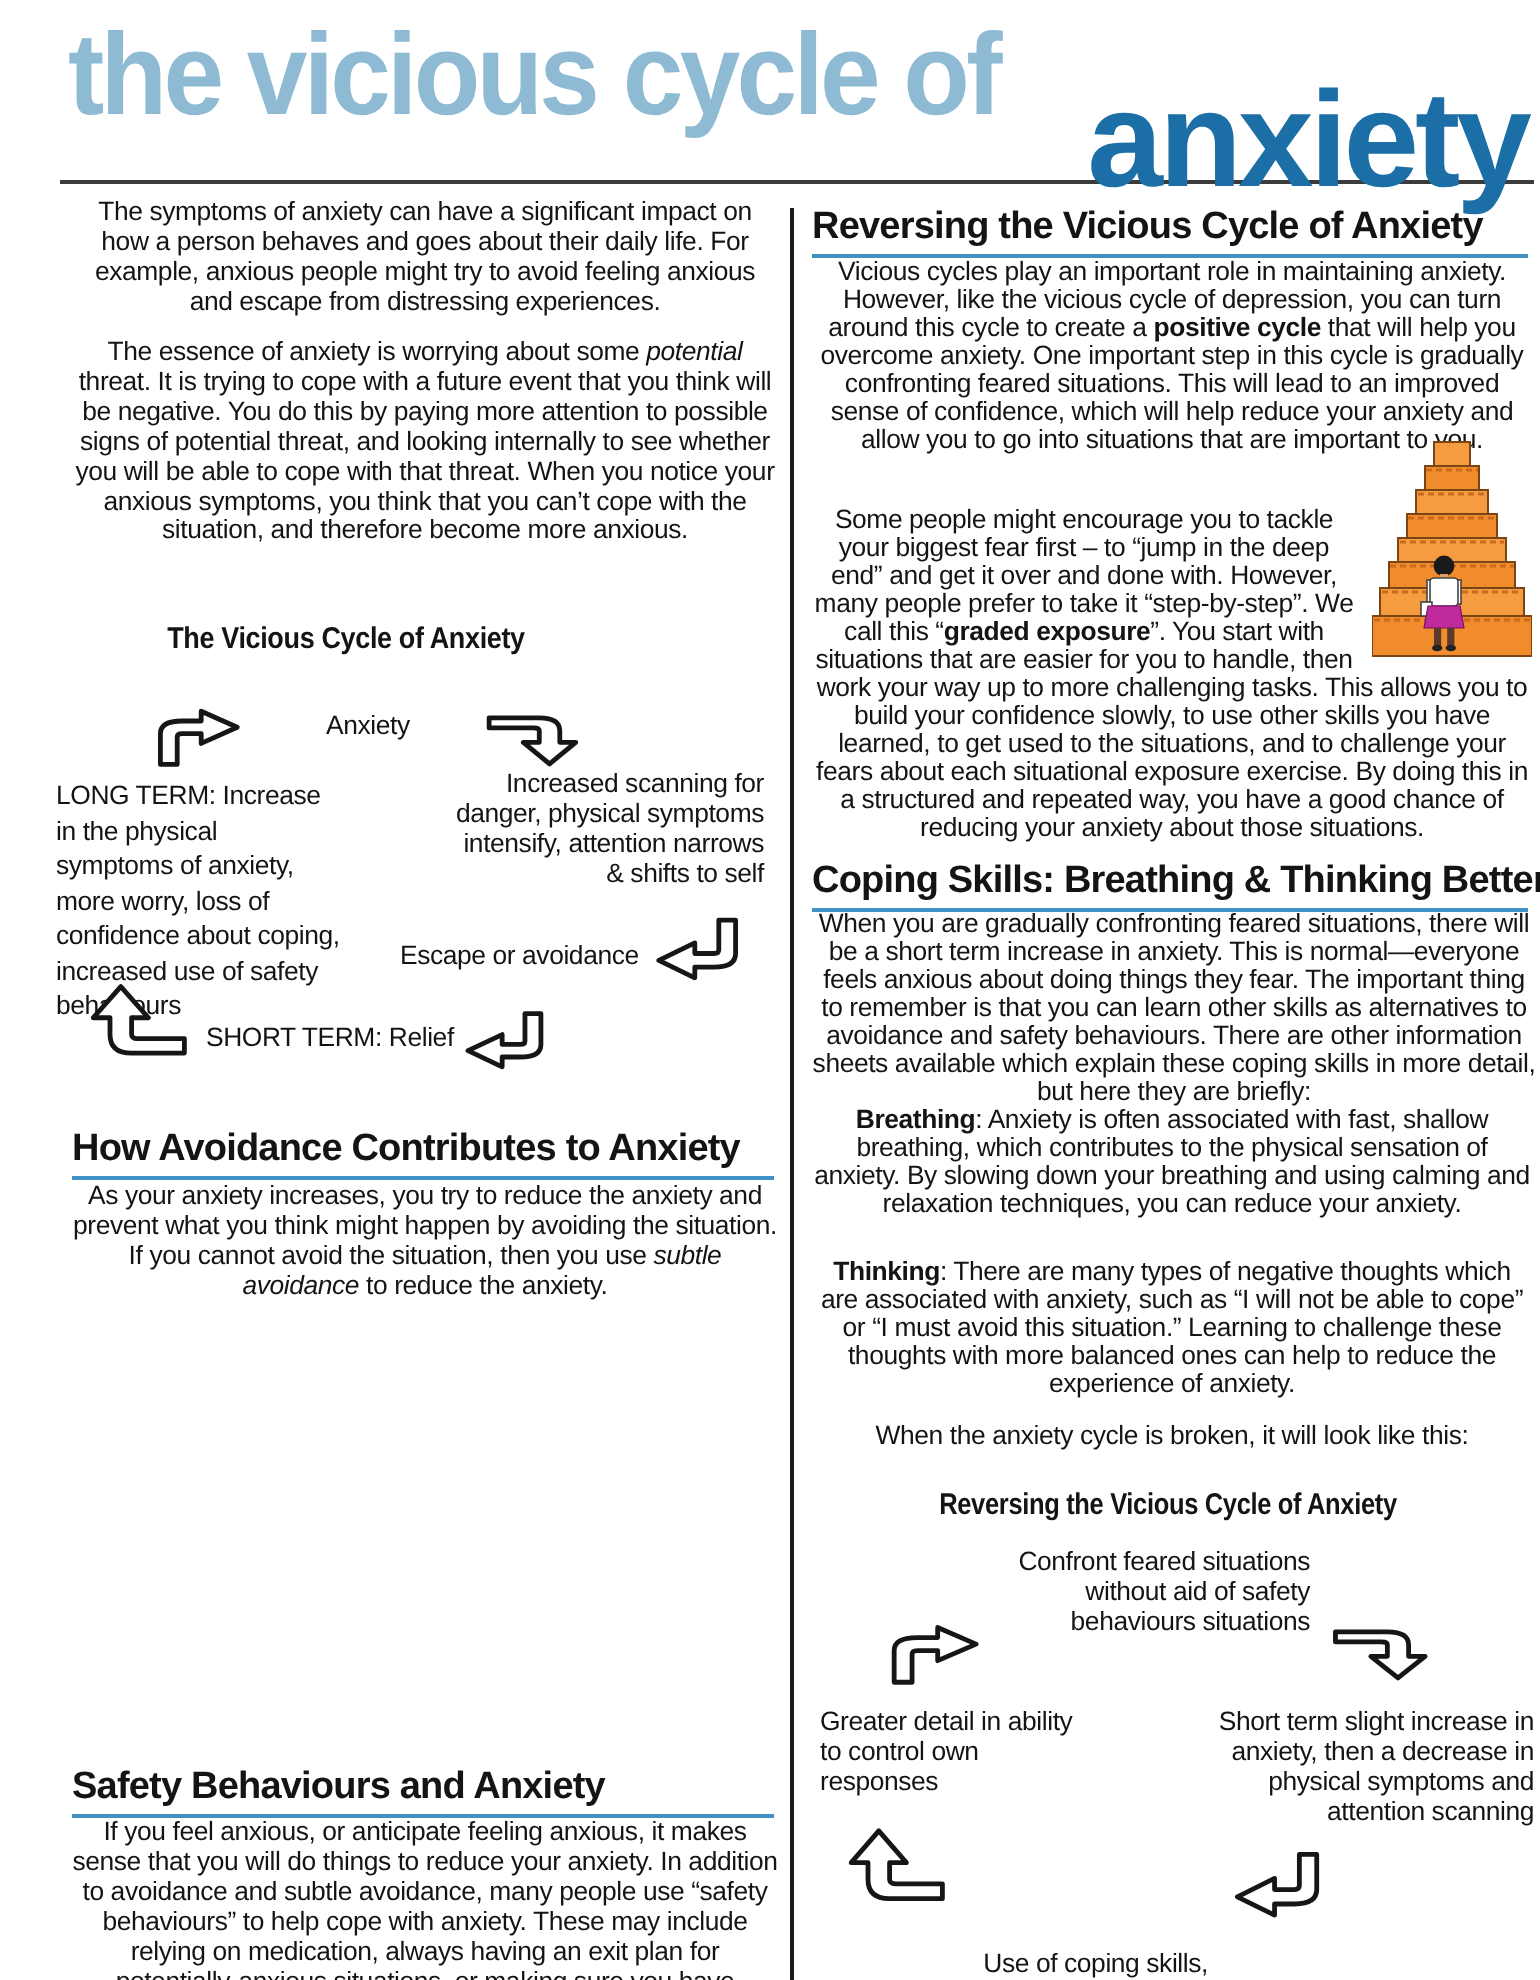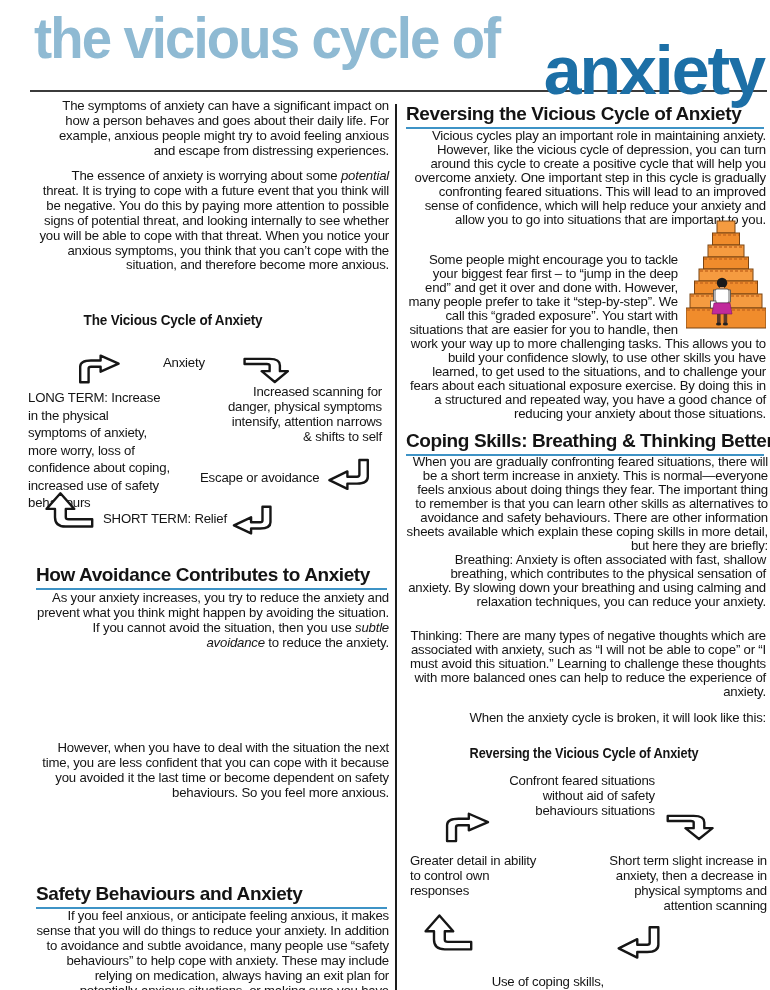--- a/index.html
+++ b/index.html
@@ -5,34 +5,34 @@
   html,body{margin:0;padding:0;background:#fff;}
   .page{position:relative;width:770px;height:990px;overflow:hidden;background:#fff;
         font-family:"Liberation Sans",sans-serif;color:var(--text,#141414);}
   .title-light{position:absolute;left:34px;top:4px;z-index:3;font-weight:bold;font-size:58px;
         letter-spacing:-2px;color:var(--title-light,#8FBAD3);transform:scaleX(.94);transform-origin:left top;white-space:nowrap;}
   .title-dark{position:absolute;right:6px;top:31px;z-index:2;font-weight:bold;font-size:68px;
         letter-spacing:-2px;color:var(--title-dark,#1C6FA6);white-space:nowrap;}
   .title-rule{position:absolute;left:30px;top:90px;width:737px;height:2px;background:#3b3b3b;}
   .divider{position:absolute;left:395px;top:104px;width:2px;height:886px;background:#1d1d1d;}
   .blk{position:absolute;}
-  .body-text{font-size:13.2px;line-height:1.13;letter-spacing:-.2px;text-align:right;}
+  .body-text{font-size:13.2px;line-height:1.13;letter-spacing:-.2px;text-align:center;}
   .rcol .body-text, .body-text.rc{line-height:1.06;}
   h2.sec{font-size:19px;font-weight:bold;margin:0;padding:0 0 2px 0;letter-spacing:-.4px;
         border-bottom:2px solid var(--underline,#3E93C6);white-space:nowrap;}
   .dgm{position:absolute;}
   .dgm-title{position:absolute;text-align:center;font-weight:bold;font-size:15px;letter-spacing:-.2px;
         transform:scaleX(.9);transform-origin:center;white-space:nowrap;}
   .node{position:absolute;font-size:13.2px;line-height:1.13;letter-spacing:-.2px;}
   .ctr{text-align:right;}
   .arrow{position:absolute;}
   .arrow svg{display:block;}
   .stairs-float{float:right;width:80px;height:112px;margin:-36px 0 2px 8px;}
   i{font-style:italic;}
-  b{font-weight:normal;}
+  b{font-weight:bold;}
 </style>
 </head>
 <body>
 
 <div class="page">
 
   <div class="title-light">the vicious cycle of</div>
   <div class="title-dark">anxiety</div>
   <div class="title-rule"></div>
   <div class="divider"></div>
@@ -72,21 +72,20 @@
         <svg viewBox="0 0 100 100" preserveAspectRatio="none" width="100%" height="100%">
           <path d="M8,22 H52 Q70,22 70,40 V56 H84 L61,86 L38,56 H52 V40 Q52,36 47,36 H8 Z" transform="rotate(90 50 50)" fill="#ffffff" stroke="#161616" stroke-width="2.4" stroke-linejoin="round" vector-effect="non-scaling-stroke"></path>
         </svg>
       </div>
   </div>
 
   <div class="blk" style="left:36px;top:564px;width:351px;">
     <h2 class="sec">How Avoidance Contributes to Anxiety</h2>
   </div>
   <div class="blk body-text" style="left:36px;top:591px;width:353px;"><span>As your anxiety increases, you try to reduce the anxiety and prevent what you think might happen by avoiding the situation. If you cannot avoid the situation, then you use </span><i>subtle avoidance</i><span> to reduce the anxiety.</span></div>
-  <div class="blk body-text" style="left:36px;top:741px;width:353px;">However, when you have to deal with the situation the next time, you are less confident that you can cope with it because you avoided it the last time or become dependent on safety behaviours. So you feel more anxious.</div>
 
   <div class="blk" style="left:36px;top:883px;width:351px;">
     <h2 class="sec">Safety Behaviours and Anxiety</h2>
   </div>
   <div class="blk body-text" style="left:36px;top:909px;width:353px;">If you feel anxious, or anticipate feeling anxious, it makes sense that you will do things to reduce your anxiety. In addition to avoidance and subtle avoidance, many people use “safety behaviours” to help cope with anxiety. These may include relying on medication, always having an exit plan for potentially-anxious situations, or making sure you have someone close with you. These safety behaviours</div>
 
   <div class="blk" style="left:406px;top:103px;width:358px;">
     <h2 class="sec">Reversing the Vicious Cycle of Anxiety</h2>
   </div>
   <div class="blk body-text rc" style="left:406px;top:129px;width:360px;"><span>Vicious cycles play an important role in maintaining anxiety. However, like the vicious cycle of depression, you can turn around this cycle to create a </span><b>positive cycle</b><span> that will help you overcome anxiety. One important step in this cycle is gradually confronting feared situations. This will lead to an improved sense of confidence, which will help reduce your anxiety and allow you to go into situations that are important to you.</span></div>

